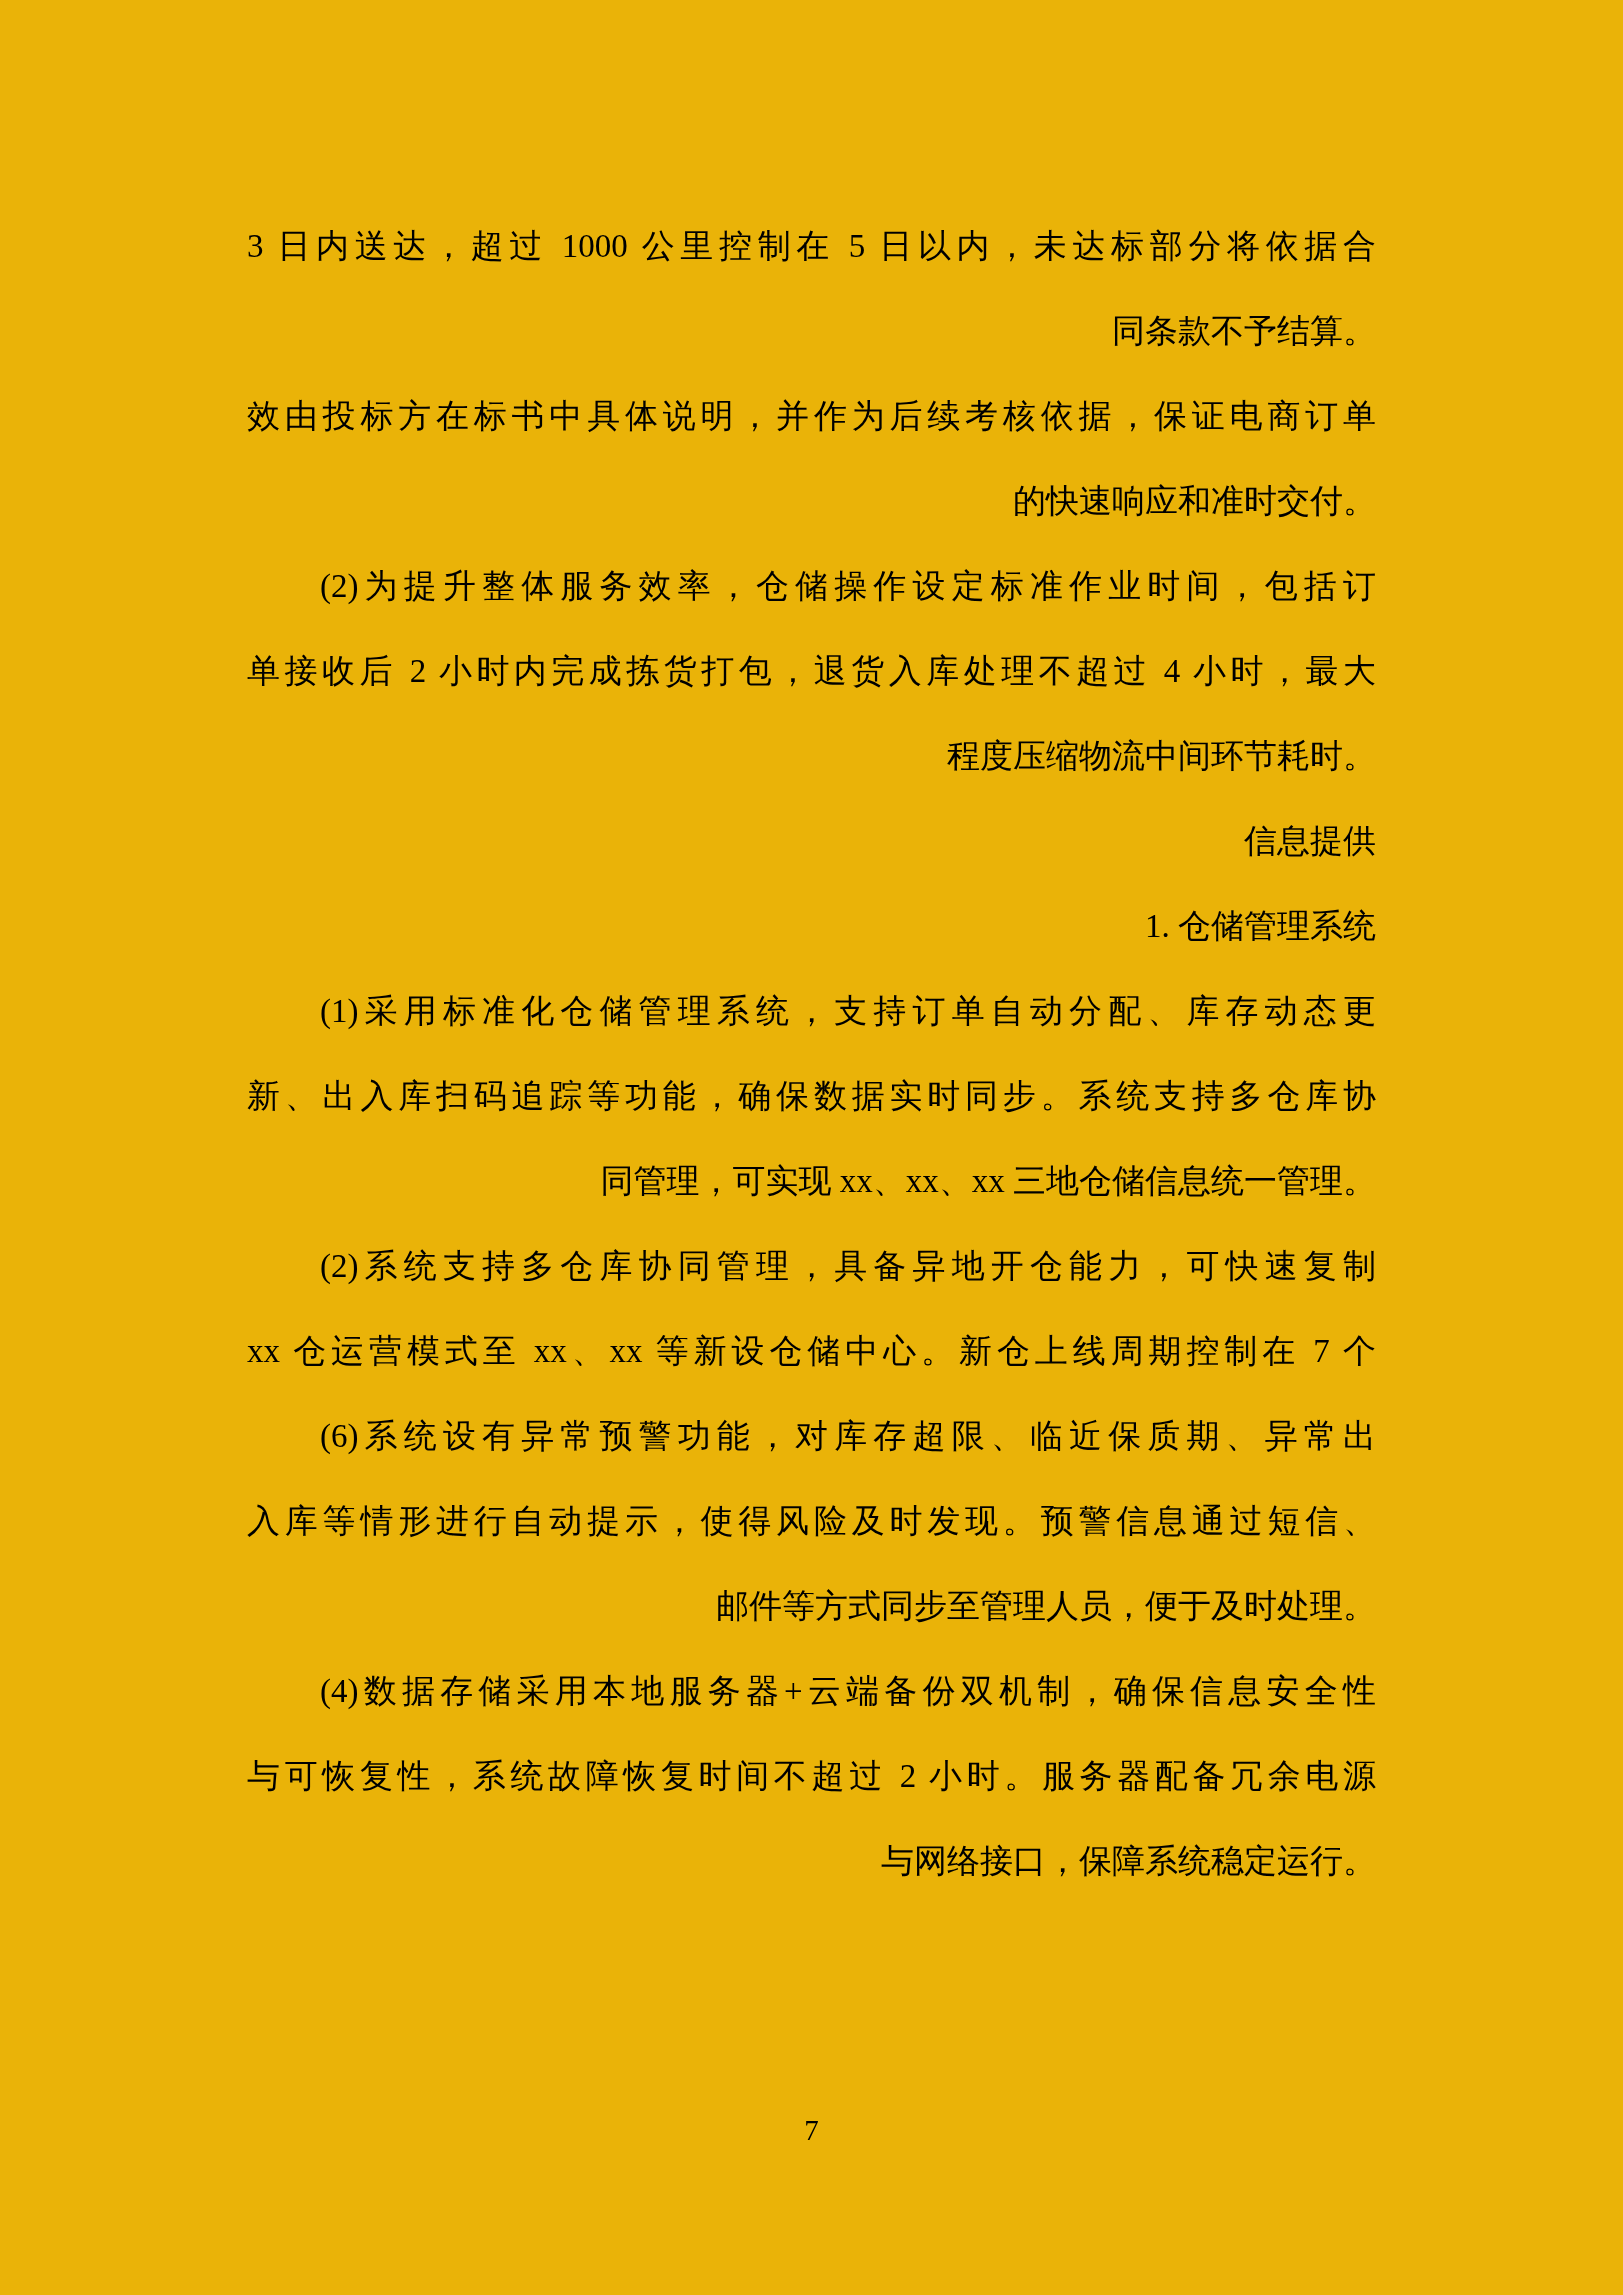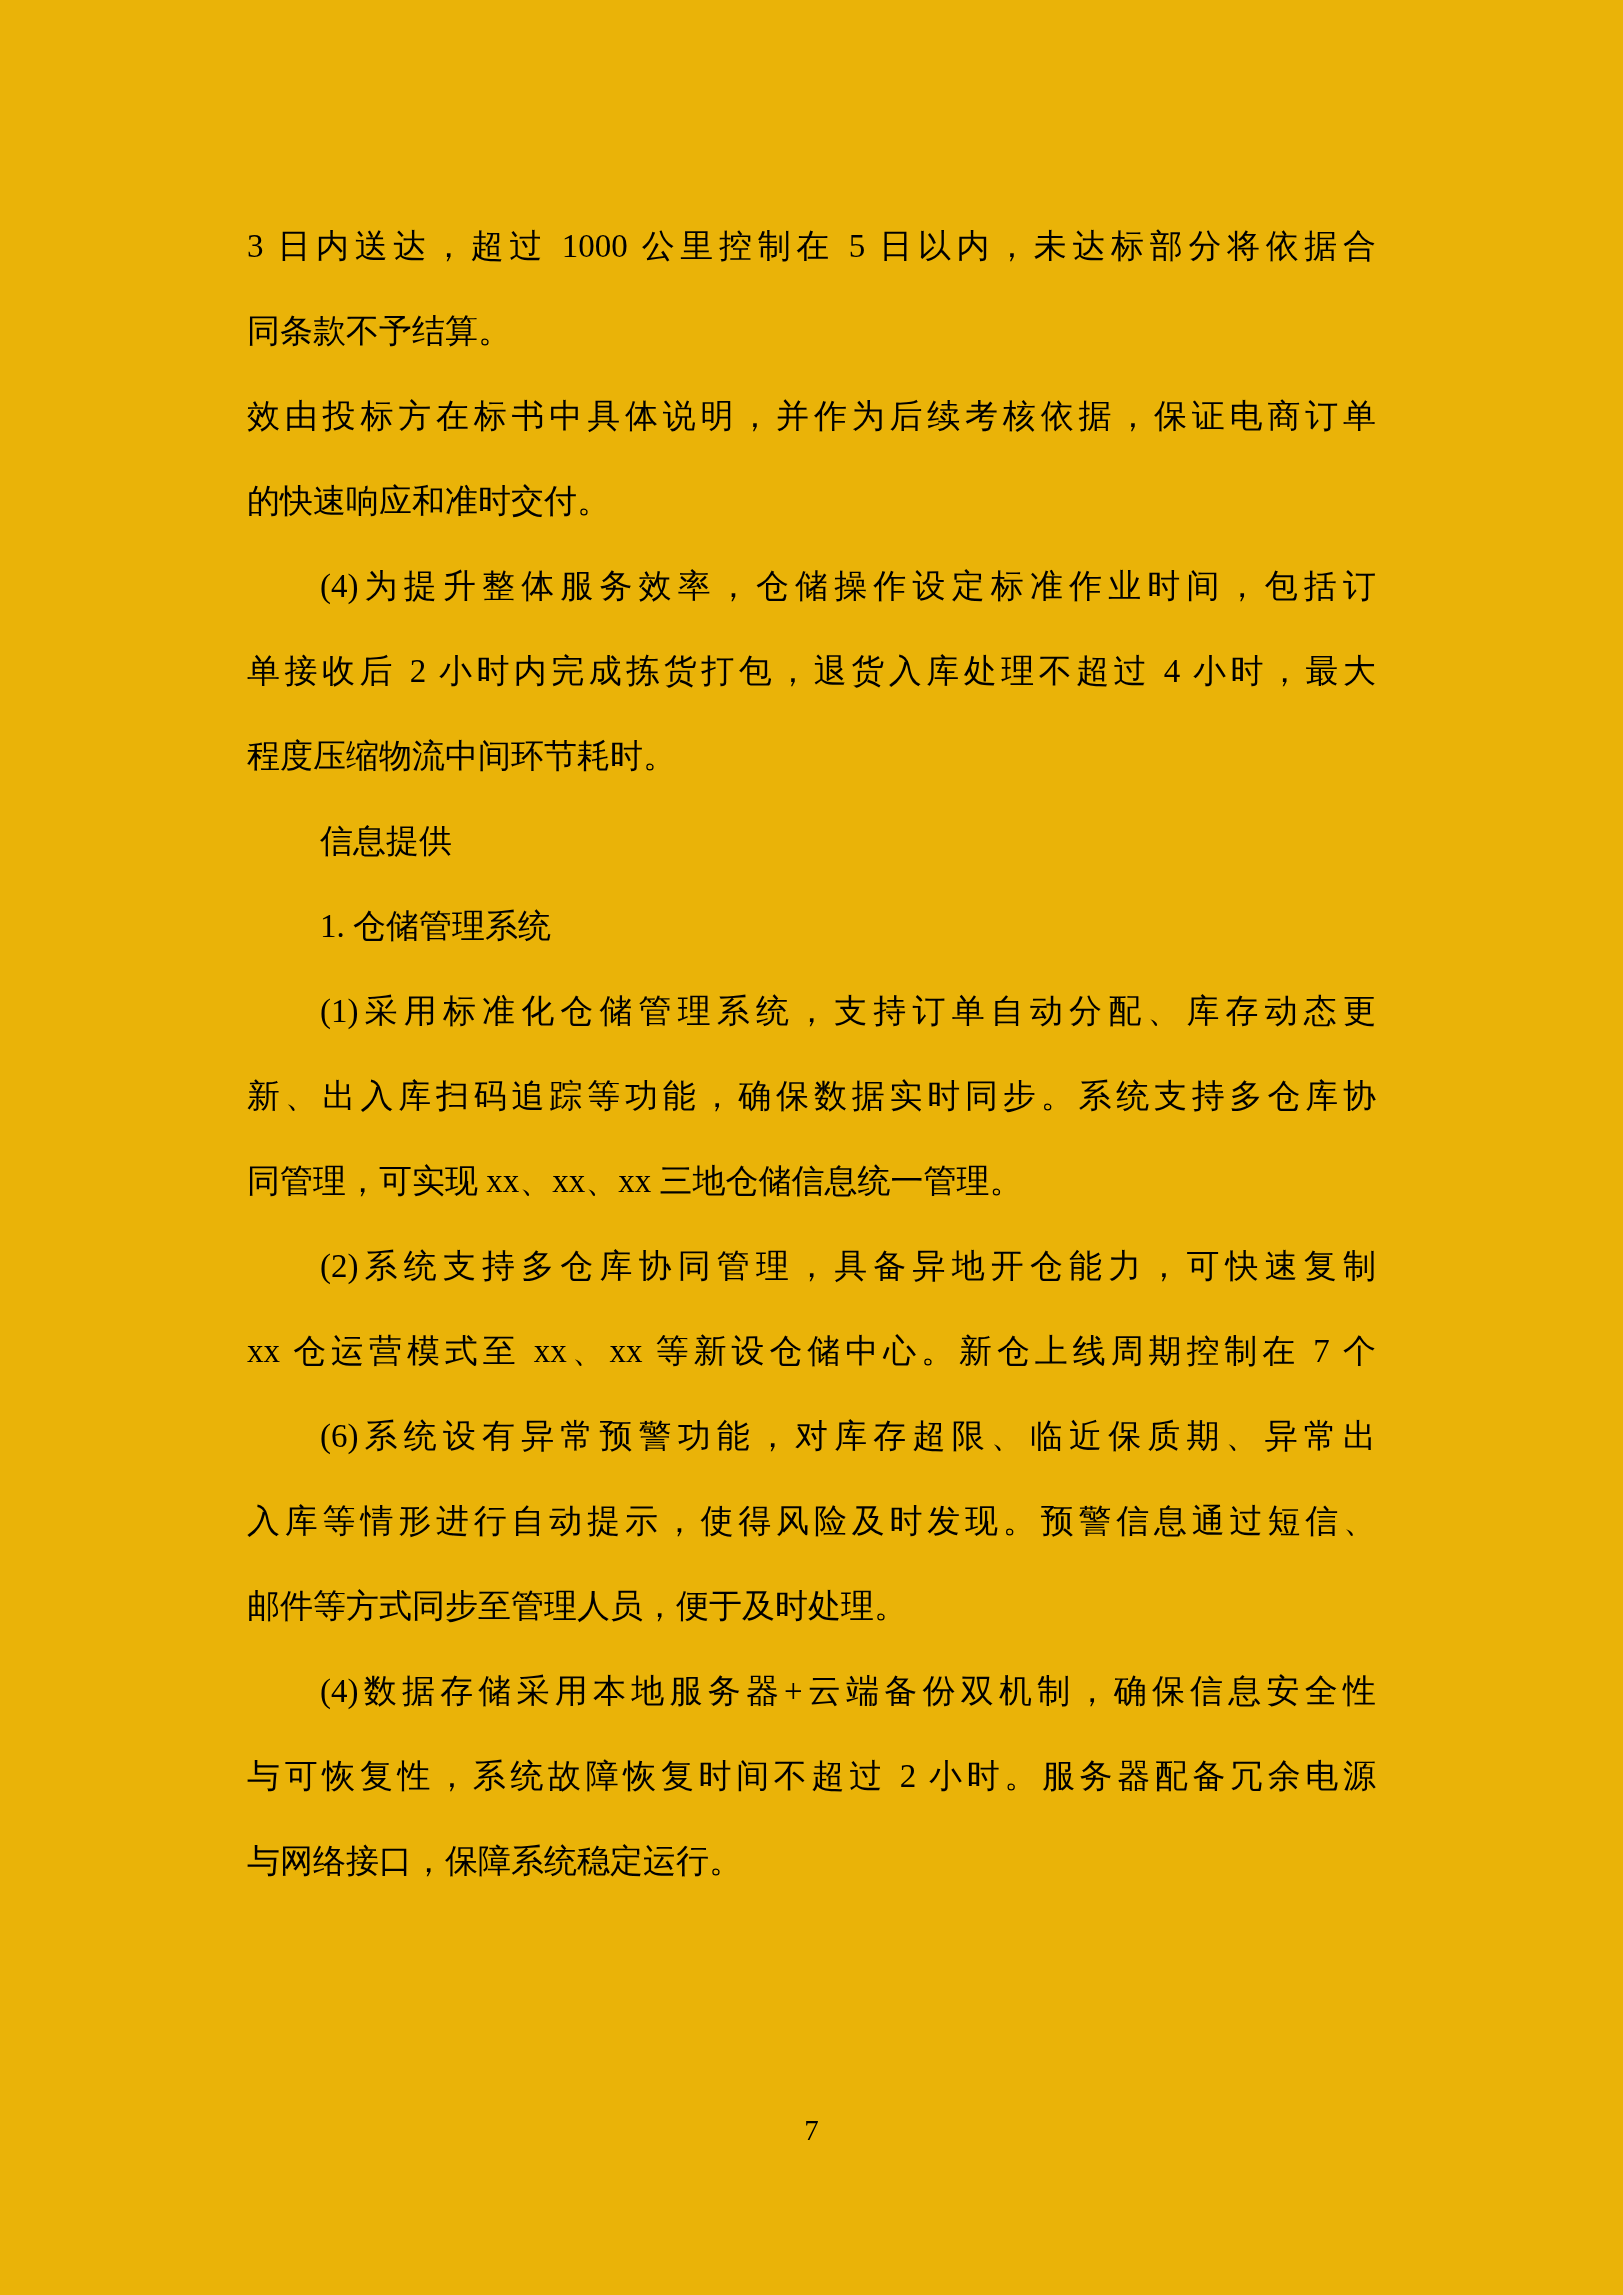--- a/index.html
+++ b/index.html
@@ -21,21 +21,21 @@
     left: 247px;
     top: 204px;
     width: 1129px;
     font-size: 33px;
     line-height: 85px;
     font-weight: 400;
   }
   .ln {
     height: 85px;
     overflow: hidden;
-    text-align: left;
+    text-align: right;
   }
   
   .ln.just {
     text-align: justify;
     text-align-last: justify;
   }
   
   .ln.indent {
     text-indent: 73px;
   }
@@ -51,21 +51,21 @@
 </style>
 </head>
 <body>
 
 <div class="page">
   <div class="text-block">
     <div class="ln just">3 日内送达，超过 1000 公里控制在 5 日以内，未达标部分将依据合</div>
     <div class="ln">同条款不予结算。</div>
     <div class="ln just">效由投标方在标书中具体说明，并作为后续考核依据，保证电商订单</div>
     <div class="ln">的快速响应和准时交付。</div>
-    <div class="ln just indent">(4)为提升整体服务效率，仓储操作设定标准作业时间，包括订</div>
+    <div class="ln just indent">(2)为提升整体服务效率，仓储操作设定标准作业时间，包括订</div>
     <div class="ln just">单接收后 2 小时内完成拣货打包，退货入库处理不超过 4 小时，最大</div>
     <div class="ln">程度压缩物流中间环节耗时。</div>
     <div class="ln indent">信息提供</div>
     <div class="ln indent">1. 仓储管理系统</div>
     <div class="ln just indent">(1)采用标准化仓储管理系统，支持订单自动分配、库存动态更</div>
     <div class="ln just">新、出入库扫码追踪等功能，确保数据实时同步。系统支持多仓库协</div>
     <div class="ln">同管理，可实现 xx、xx、xx 三地仓储信息统一管理。</div>
     <div class="ln just indent">(2)系统支持多仓库协同管理，具备异地开仓能力，可快速复制</div>
     <div class="ln just">xx 仓运营模式至 xx、xx 等新设仓储中心。新仓上线周期控制在 7 个</div>
     <div class="ln just indent">(6)系统设有异常预警功能，对库存超限、临近保质期、异常出</div>

